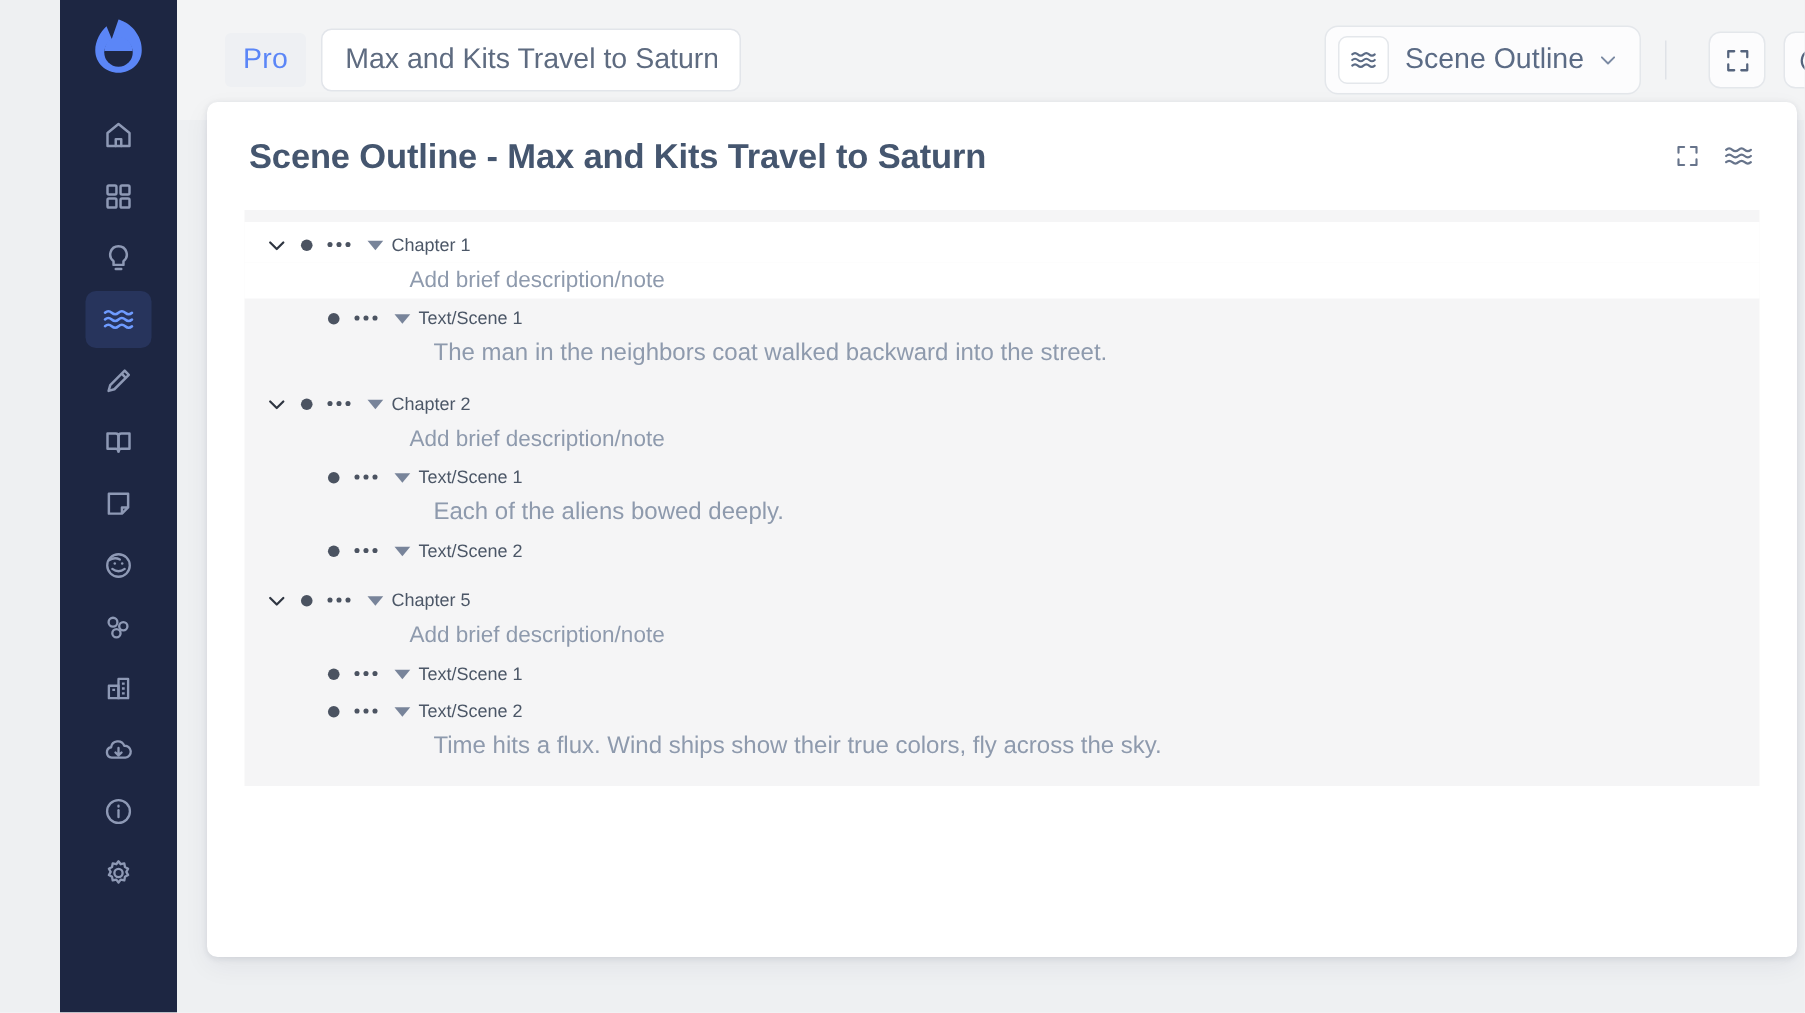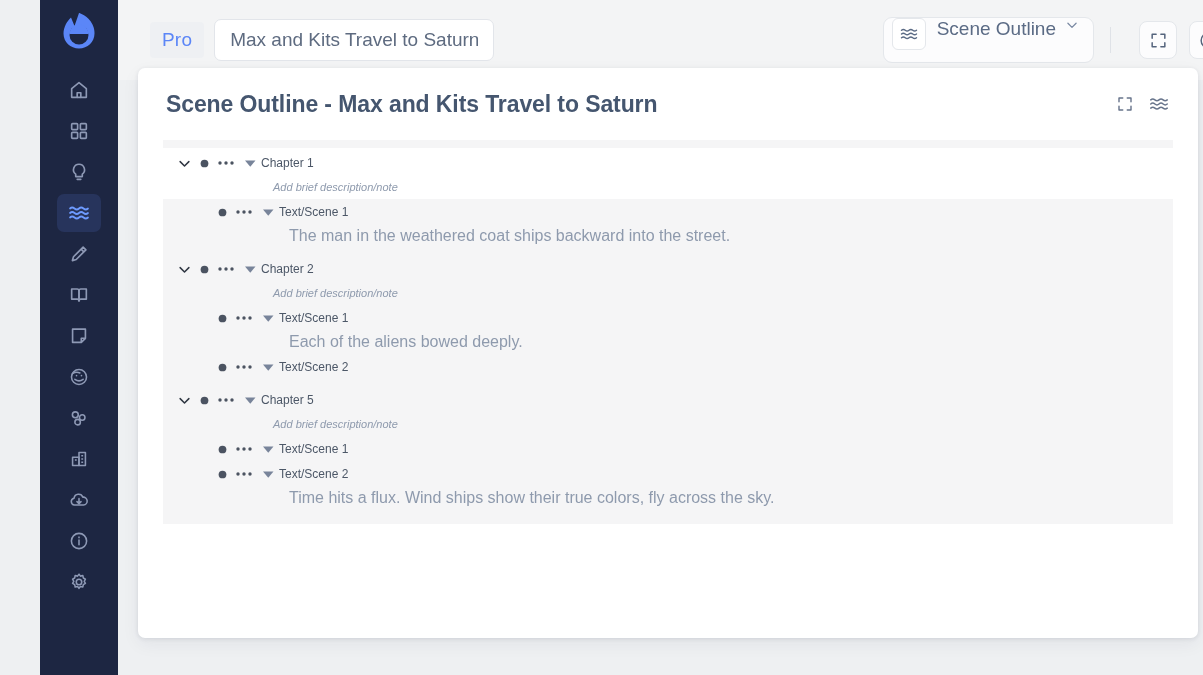--- a/index.html
+++ b/index.html
@@ -74,21 +74,21 @@
     font-size: 19px;
     font-family: "Liberation Sans", sans-serif;
     padding: 0 15px;
     outline: none;
   }
   .topbar-right {
     margin-left: auto;
     display: flex; align-items: center;
   }
   .mode-select {
-    display: flex; align-items: flex-start;
+    display: flex; align-items: center;
     height: 46px;
     border: 1px solid #e4e7eb;
     border-radius: 9px;
     background: #fcfcfd;
     padding: 0 14px 0 8px;
     cursor: pointer;
   }
   .mode-icon-box {
     width: 34px; height: 32px;
     border: 1px solid #e4e7eb;
@@ -173,25 +173,24 @@
   .dot { width: 18px; }
   .dots { width: 26px; }
   .tri { width: 22px; }
   .node-label {
     font-size: 12px;
     color: #4c5767;
     line-height: 22px;
     white-space: nowrap;
   }
   .desc-row {
-    font-size: 11px;
+    font-size: 15px;
     color: #8e9aad;
     line-height: 22px;
     padding: 1px 0 1px 0;
-    font-style: italic;
   }
   .desc-row.hl { background: #ffffff; }
   .body-row {
     font-size: 16px;
     color: #8e9aad;
     line-height: 22px;
     padding: 1px 0;
   }
   .lvl1 { padding-left: 10px; }
   .lvl2 { padding-left: 50px; }
@@ -436,21 +435,21 @@
                 </svg>
               </span>
               <span class="handle tri">
                 <svg width="13" height="9" viewBox="0 0 13 9">
                   <path d="M1 1.5 L11.5 1.5 L6.25 7.8 Z" fill="#78849a"></path>
                 </svg>
               </span>
             </div>
             <span class="node-label">Text/Scene 1</span>
           </div>
-          <div class="body-row desc-ind-2">The man in the weathered coat ships backward into the street.</div>
+          <div class="body-row desc-ind-2">The man in the neighbors coat walked backward into the street.</div>
           <div class="gap-chap"></div>
           <div class="row lvl1">
             <div class="handles">
               <span class="handle chev">
                 <svg width="15" height="15" viewBox="0 0 24 24" fill="none" stroke="#2f3642" stroke-width="2.4" stroke-linecap="round" stroke-linejoin="round">
                   <path d="M5 9 L12 16 L19 9"></path>
                 </svg>
               </span>
               <span class="handle dot">
                 <svg width="9" height="9" viewBox="0 0 10 10">

